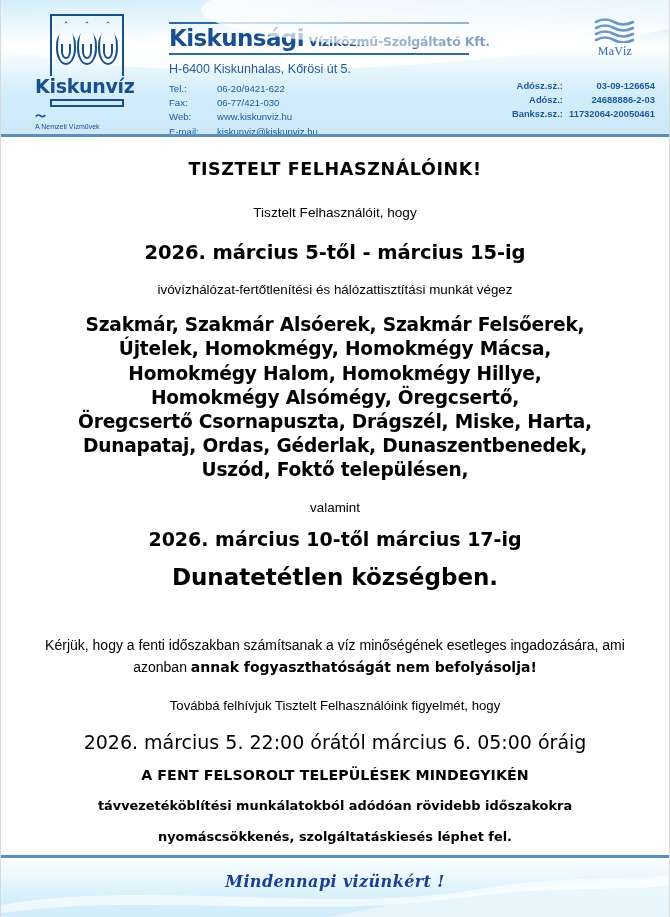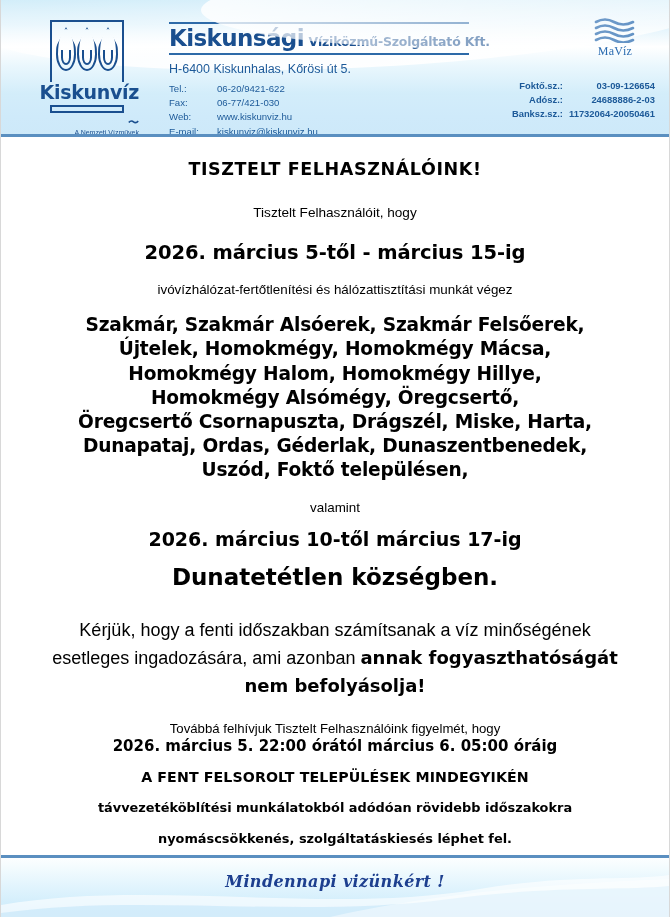--- a/index.html
+++ b/index.html
@@ -55,23 +55,23 @@
   .header-rule {
     position: absolute;
     left: 0; right: 0; bottom: 0;
     height: 3px;
     background: #5a8fc0;
   }
 
   
   .logo-block {
     position: absolute;
-    left: 34px; top: 20px;
+    left: 34px; top: 14px;
     width: 104px;
-    text-align: right;
+    text-align: left;
   }
   .logo-box {
     width: 74px; height: 62px;
     margin: 0 auto;
     border: 2px solid #1a4f8f;
     border-bottom: none;
     position: relative;
     background: transparent;
   }
   .drops {
@@ -244,35 +244,35 @@
     font-size: 19px;
     margin-top: 13px;
   }
   .village {
     font-family: "DejaVu Sans", sans-serif;
     font-weight: bold;
     font-size: 23px;
     margin-top: 14px;
   }
   .notice {
-    font-size: 18px;
+    font-size: 14px;
     line-height: 1.58;
-    margin-top: 26px;
+    margin-top: 44px;
     padding: 0 14px;
   }
   .notice b { font-family: "DejaVu Sans", sans-serif; font-weight: bold; }
   .further {
     font-size: 13.2px;
     margin-top: 20px;
   }
   .timewin {
     font-family: "DejaVu Sans", sans-serif;
-    font-weight: bold;
-    font-size: 15px;
-    margin-top: 1px;
+    font-weight: normal;
+    font-size: 19px;
+    margin-top: 18px;
   }
   .allsett {
     font-family: "DejaVu Sans", sans-serif;
     font-weight: bold;
     font-size: 14.2px;
     margin-top: 14px;
     letter-spacing: 0.1px;
   }
   .pressline {
     font-family: "DejaVu Sans", sans-serif;
@@ -391,21 +391,21 @@
           <path d="M2,23 Q11,18 20,23 T39,23"></path>
         </g>
       </svg>
     </div>
     <div class="maviz-name">MaVíz</div>
   </div>
 
   <table class="reg">
     <tbody>
         <tr>
-      <td class="reg-k">Foktő.sz.:</td>
+      <td class="reg-k">Adósz.sz.:</td>
       <td class="reg-v">03-09-126654</td>
     </tr>
     <tr>
       <td class="reg-k">Adósz.:</td>
       <td class="reg-v">24688886-2-03</td>
     </tr>
     <tr>
       <td class="reg-k">Banksz.sz.:</td>
       <td class="reg-v">11732064-20050461</td>
     </tr>

